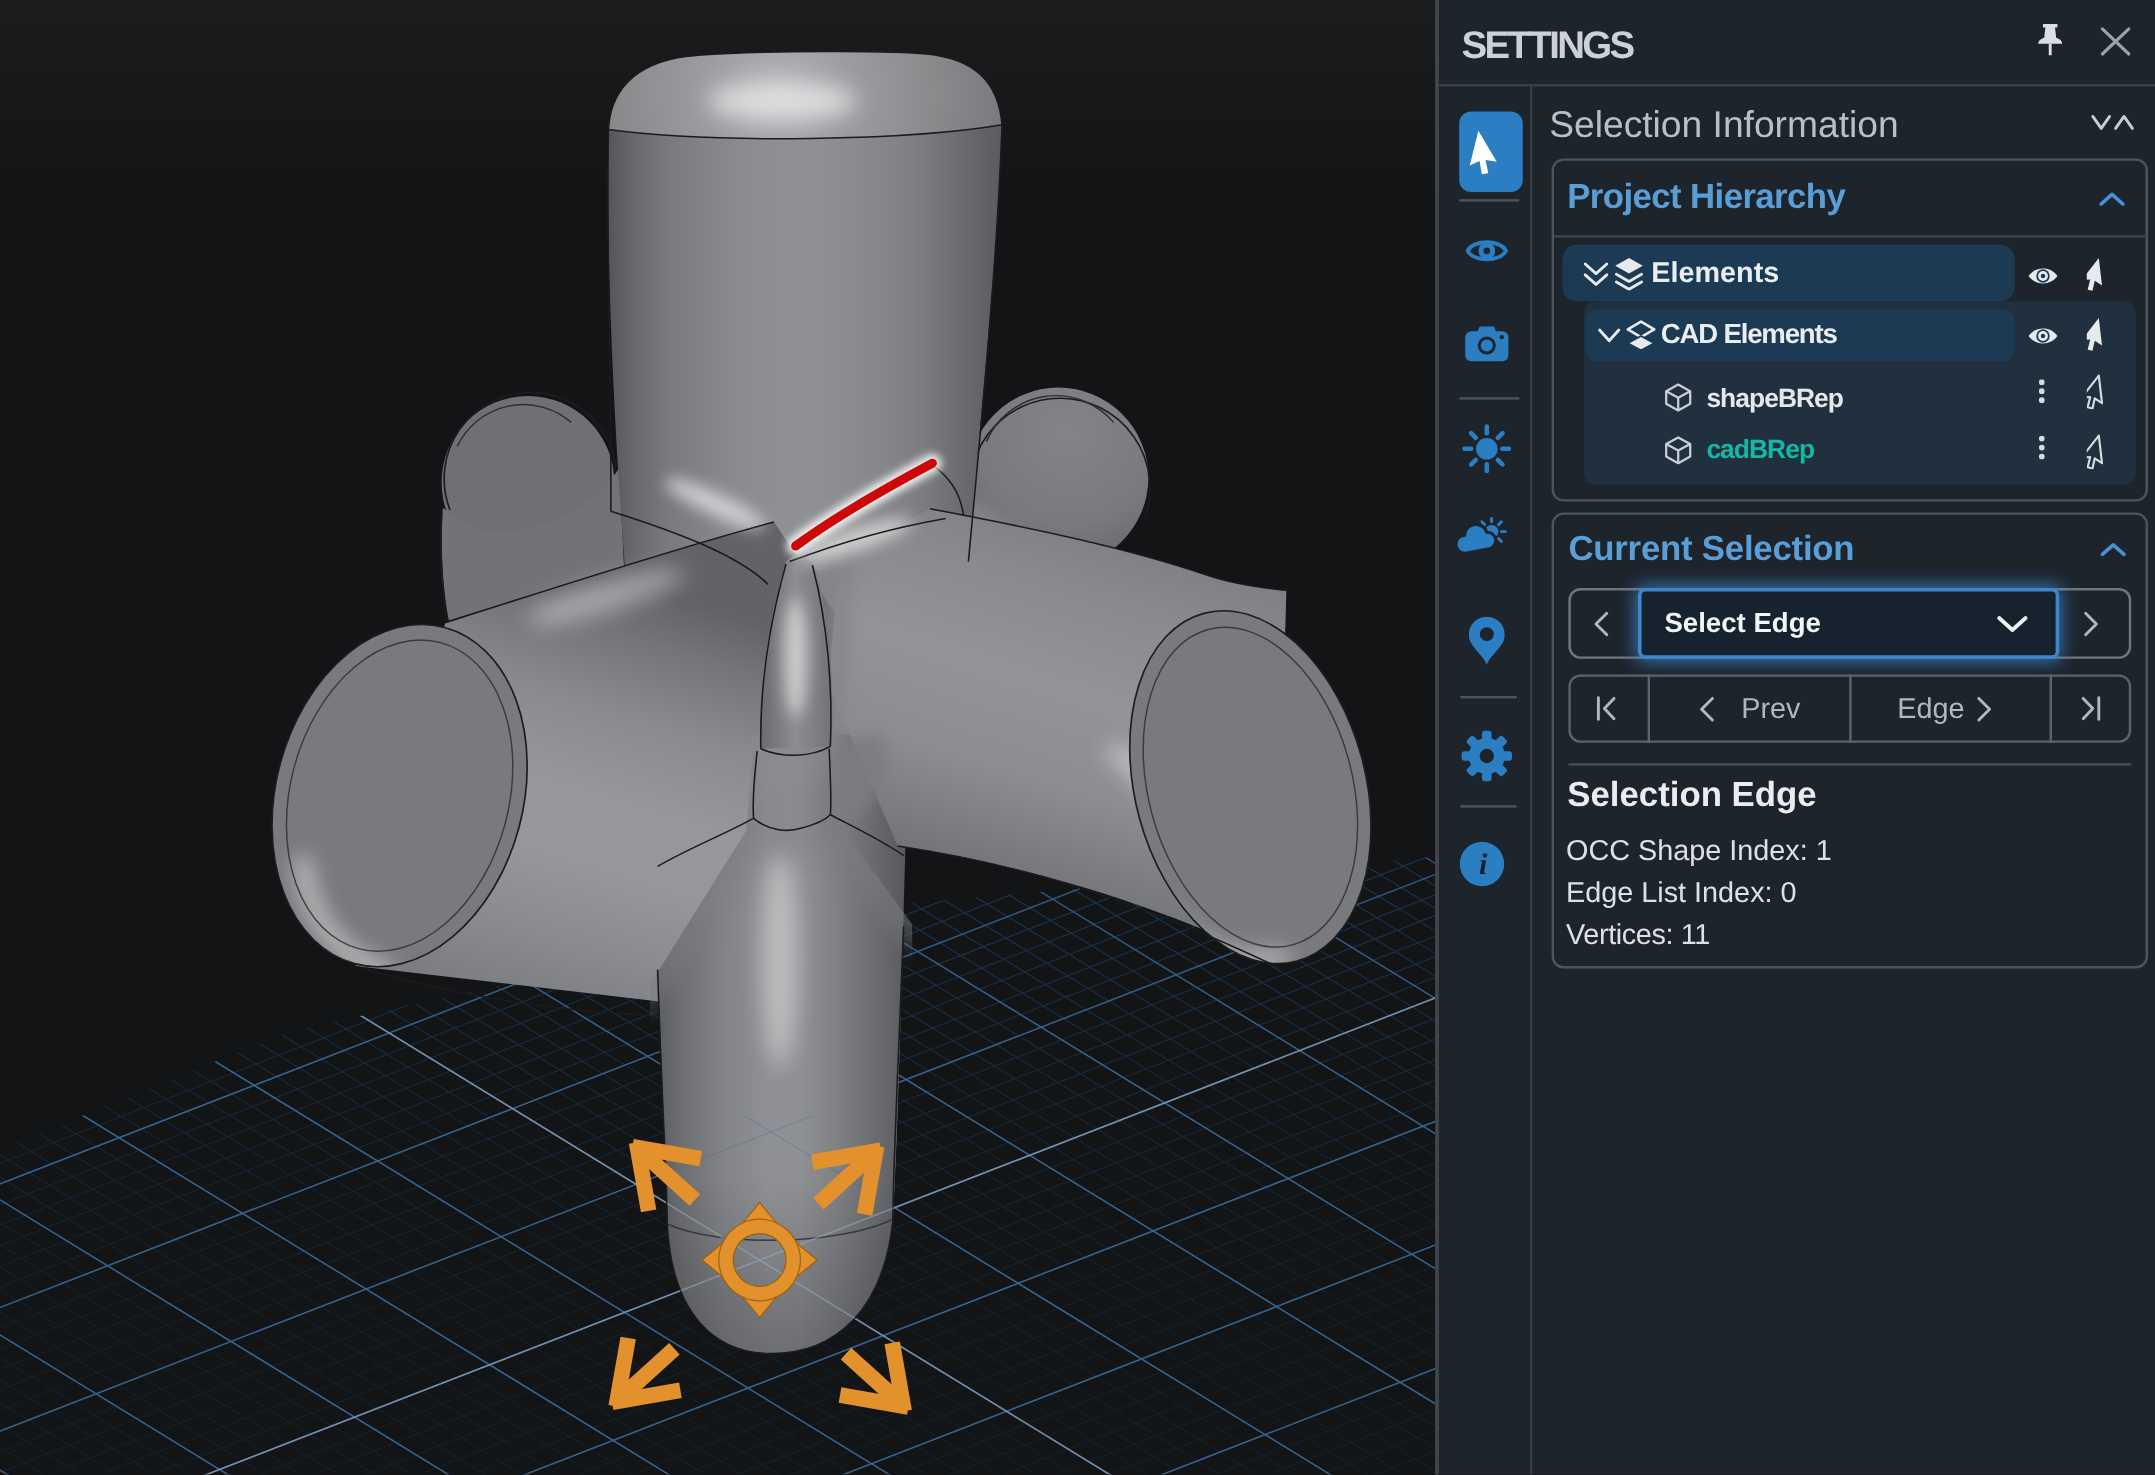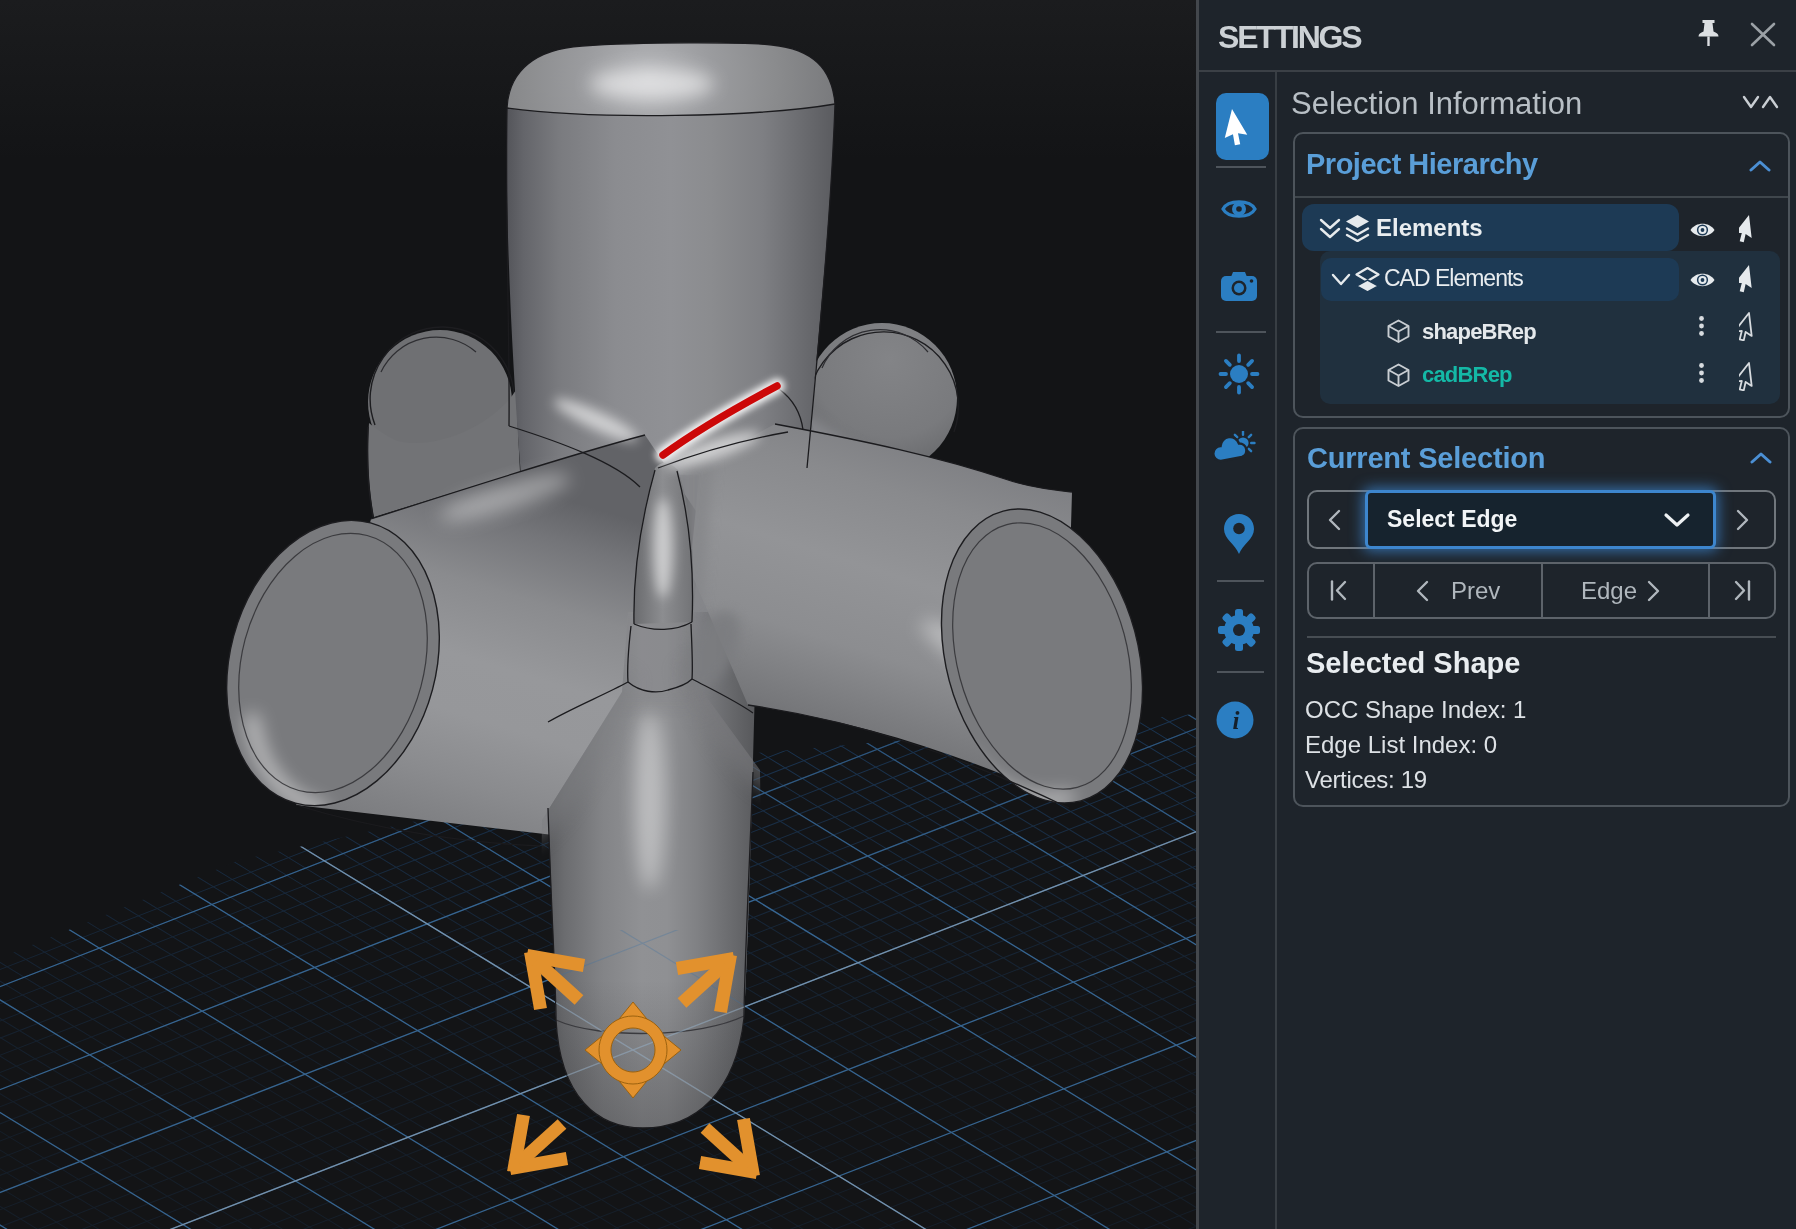--- a/index.html
+++ b/index.html
@@ -660,21 +660,21 @@
         <g transform="translate(10,2) rotate(38)">
           <path d="M0,0 L0,23 L5.4,18.6 L8.9,26.5 L12.7,24.8 L9,17 L16.2,16.4 Z" fill="none" stroke="#d7dbdf" stroke-width="1.8" stroke-linejoin="round"></path>
         </g>
       </svg>
       <svg style="position:absolute;left:540px;top:361px" width="26" height="30" viewBox="0 0 26 30">
         <g transform="translate(10,2) rotate(38)">
           <path d="M0,0 L0,23 L5.4,18.6 L8.9,26.5 L12.7,24.8 L9,17 L16.2,16.4 Z" fill="none" stroke="#d7dbdf" stroke-width="1.8" stroke-linejoin="round"></path>
         </g>
       </svg>
       <div class="t" style="left:177px;top:216px;font-size:24px;font-weight:bold;color:#e9edf0">Elements</div>
-      <div class="t" style="left:185px;top:267px;font-size:23px;font-weight:normal;color:#e9edf0;letter-spacing:-1px">CAD Elements</div>
+      <div class="t" style="left:185px;top:267px;font-size:23px;font-weight:bold;color:#e9edf0;letter-spacing:-1px">CAD Elements</div>
       <div class="t" style="left:223px;top:321px;font-size:22px;font-weight:600;color:#e4e8eb;letter-spacing:-0.8px">shapeBRep</div>
       <div class="t" style="left:223px;top:364px;font-size:22px;font-weight:600;color:#14b8a6;letter-spacing:-0.8px">cadBRep</div>
       <div style="position:absolute;left:94px;top:427px;width:497px;height:380px;border:2px solid #4d545b;border-radius:10px;box-sizing:border-box"></div>
       <div class="t" style="left:108px;top:444px;font-size:29px;font-weight:bold;color:#5a9ed8;letter-spacing:-0.2px">Current Selection</div>
       <svg style="position:absolute;left:551px;top:452px" width="22" height="12" viewBox="0 0 22 12">
         <path d="M2,10 L11.0,2 L20,10" fill="none" stroke="#4b8fd4" stroke-width="3" stroke-linecap="round" stroke-linejoin="round"></path>
       </svg>
       <div style="position:absolute;left:108px;top:490px;width:469px;height:59px;border:2px solid #70767c;border-radius:10px;box-sizing:border-box"></div>
       <svg style="position:absolute;left:128px;top:509px" width="14" height="22" viewBox="0 0 14 22">
         <path d="M12,2 L3,11 L12,20" fill="none" stroke="#b0b7bd" stroke-width="2.4" stroke-linecap="round" stroke-linejoin="round"></path>
@@ -705,17 +705,17 @@
       <svg style="position:absolute;left:448px;top:580px" width="14" height="22" viewBox="0 0 14 22">
         <path d="M2,2 L11,11 L2,20" fill="none" stroke="#b0b7bd" stroke-width="2.4" stroke-linecap="round" stroke-linejoin="round"></path>
       </svg>
       <svg style="position:absolute;left:533px;top:580px" width="20" height="21" viewBox="0 0 20 21">
         <g stroke="#b0b7bd" stroke-width="2.4" stroke-linecap="round" stroke-linejoin="round" fill="none">
           <line x1="17" y1="1.5" x2="17" y2="19.5"></line>
           <path d="M4,2 L12,10.5 L4,19"></path>
         </g>
       </svg>
       <div style="position:absolute;left:108px;top:636px;width:469px;height:1.5px;background:#474d53"></div>
-      <div class="t" style="left:107px;top:649px;font-size:29px;font-weight:bold;color:#e9edf0">Selected Shape</div>
+      <div class="t" style="left:107px;top:649px;font-size:29px;font-weight:bold;color:#e9edf0">Selection Edge</div>
       <div class="t" style="left:106px;top:698px;font-size:24px;color:#dde1e5">OCC Shape Index: 1</div>
       <div class="t" style="left:106px;top:733px;font-size:24px;color:#dde1e5">Edge List Index: 0</div>
-      <div class="t" style="left:106px;top:768px;font-size:24px;color:#dde1e5;letter-spacing:-0.3px">Vertices: 19</div>
+      <div class="t" style="left:106px;top:768px;font-size:24px;color:#dde1e5;letter-spacing:-0.3px">Vertices: 11</div>
     </div>
 </div>
 </body></html>

